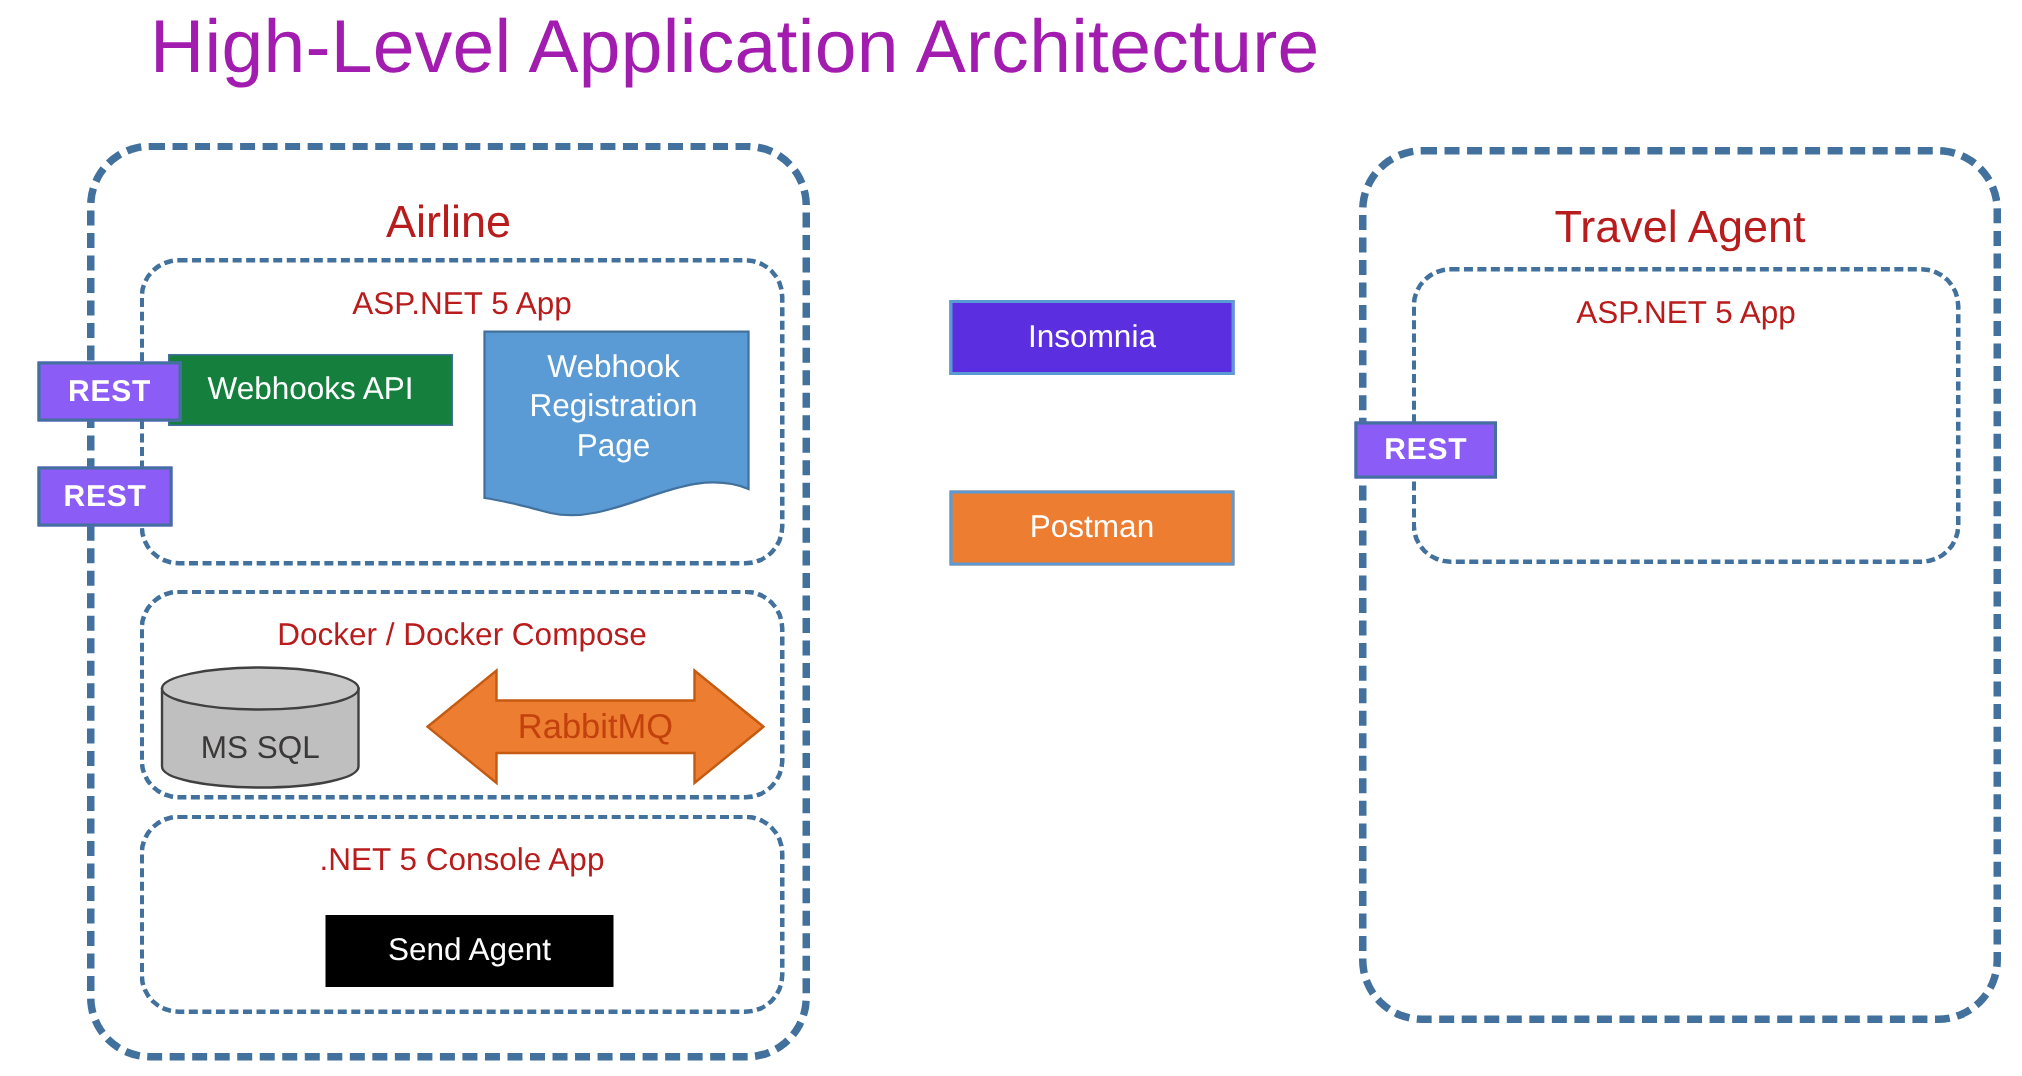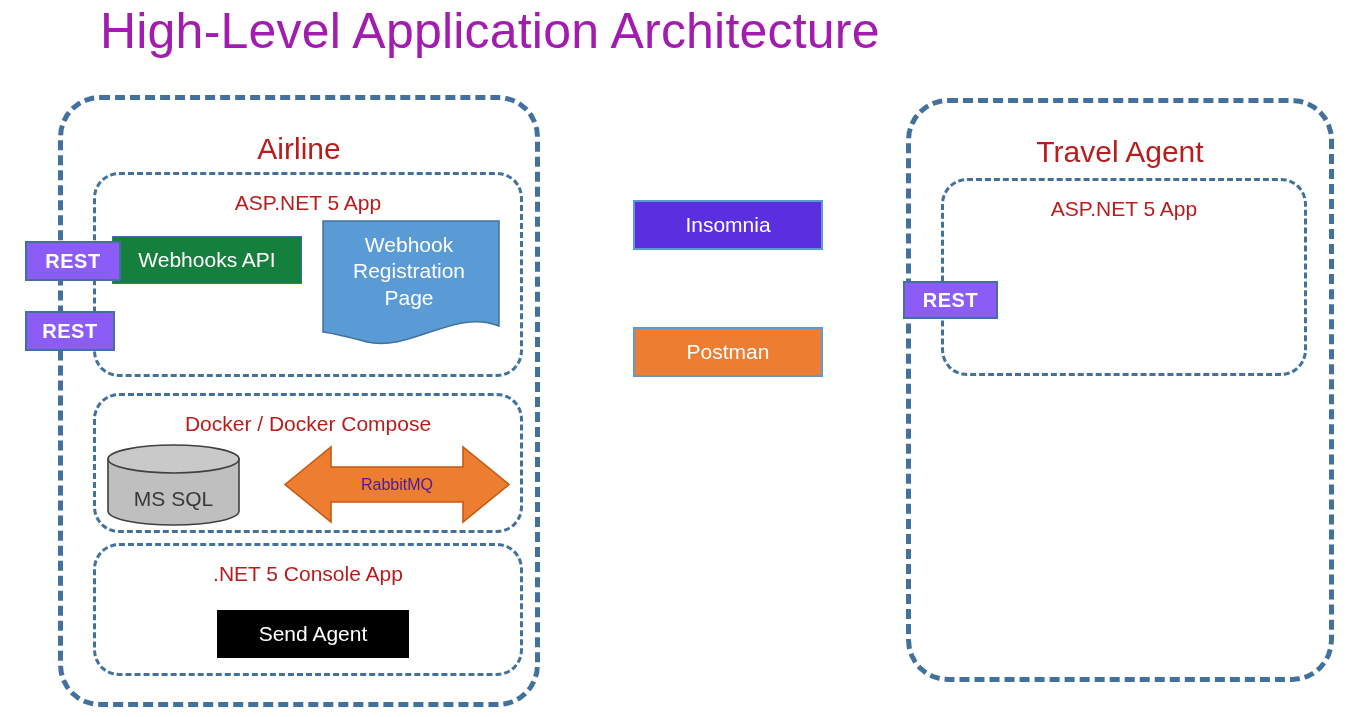--- a/index.html
+++ b/index.html
@@ -152,22 +152,22 @@
   .arrow2 svg { display: block; }
   .arrow2-label {
     position: absolute;
     left: 0;
     top: 0;
     width: 100%;
     height: 100%;
     display: flex;
     align-items: center;
     justify-content: center;
-    color: #4c1d95;
-    font-size: 16px;
+    color: #c2410c;
+    font-size: 23px;
   }
 </style>
 </head>
 <body>
 
 <div id="canvas">
 
   <div id="page-title">High-Level Application Architecture</div>
 
   <div class="zone-outer" style="left:58px; top:95px; width:482px; height:612px;">

